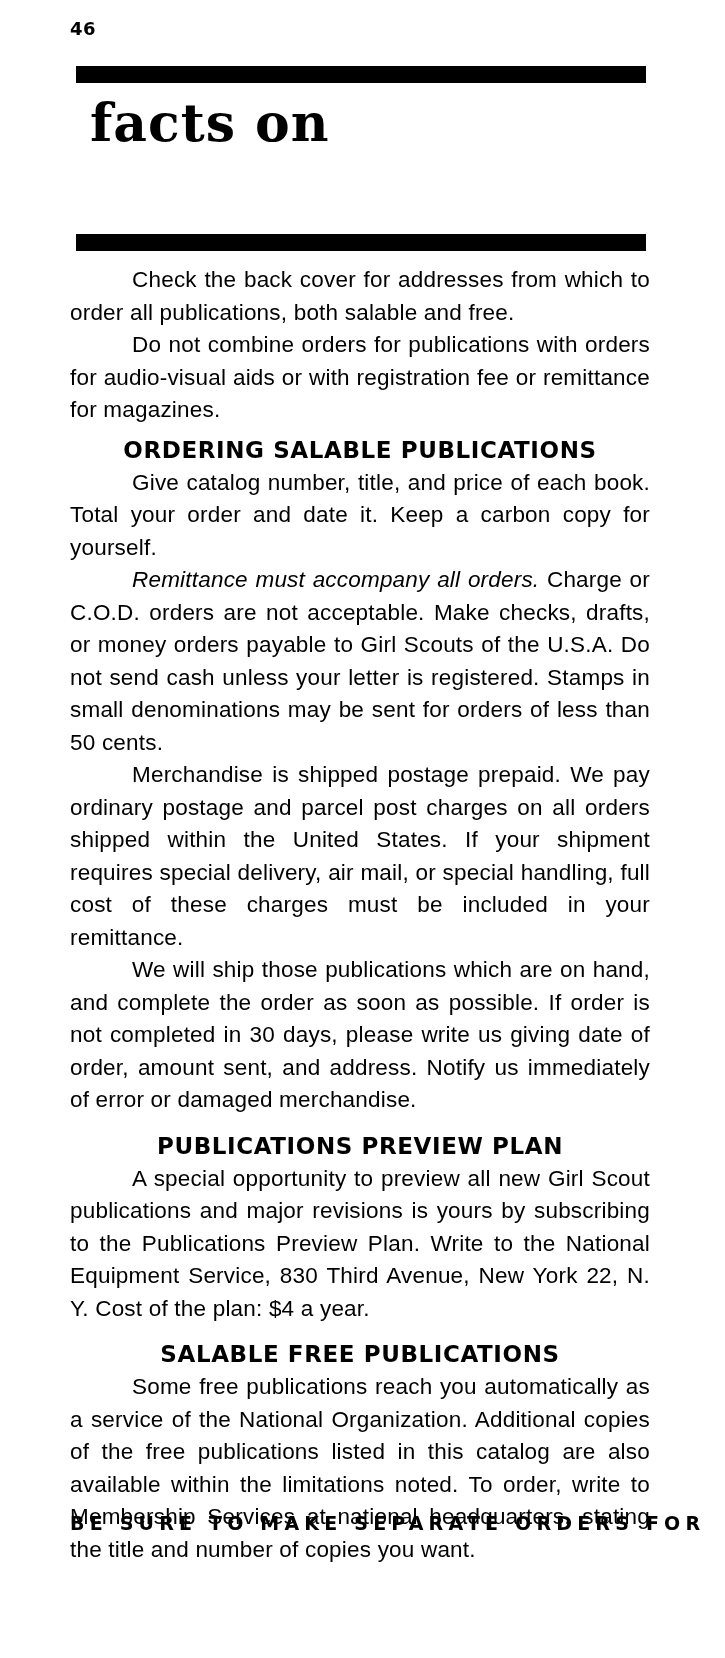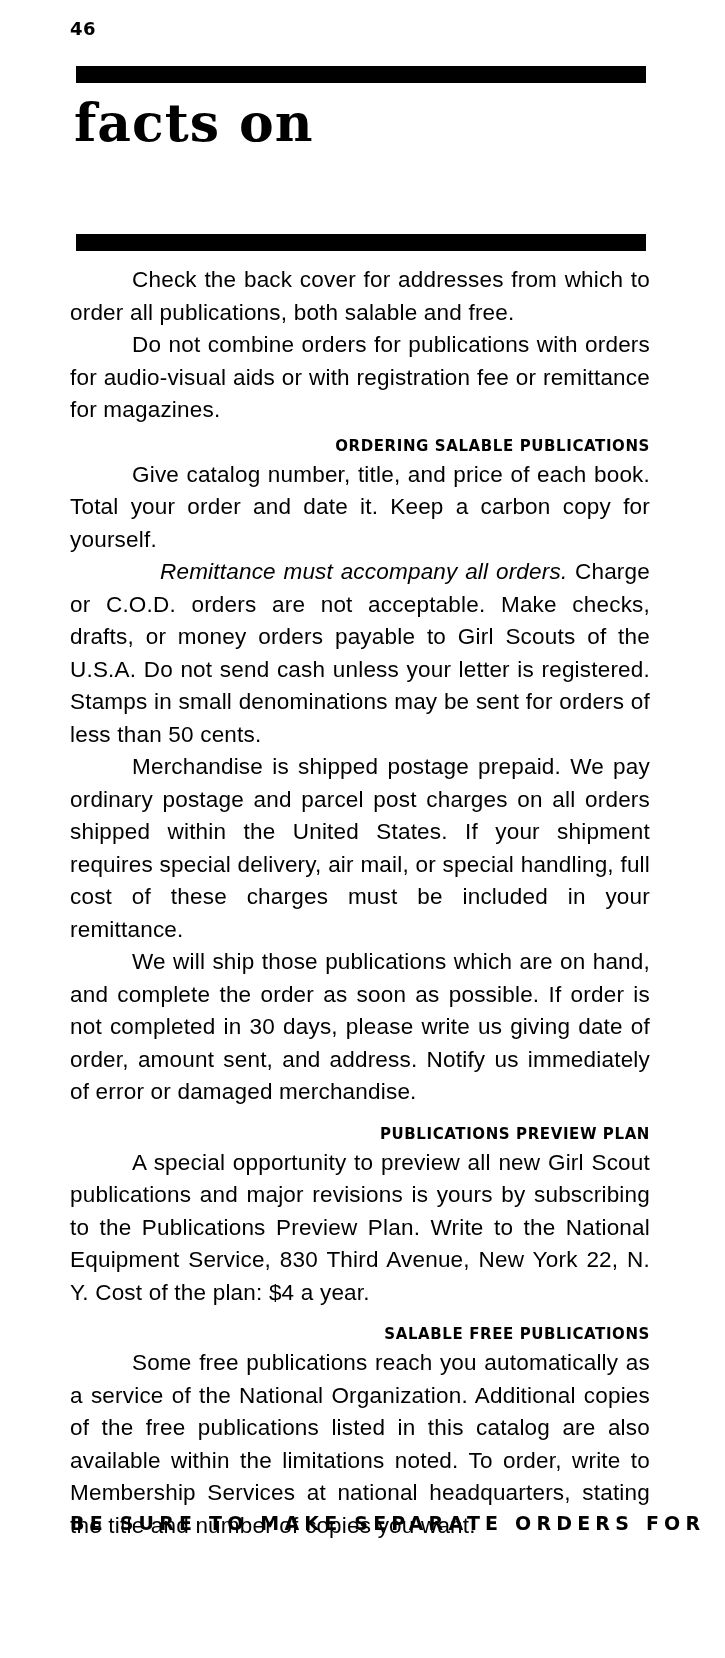--- a/index.html
+++ b/index.html
@@ -36,21 +36,21 @@
     left: 76px;
     width: 570px;
     height: 17px;
     background: #000000;
   }
   .rule-top { top: 66px; }
   .rule-bottom { top: 234px; }
 
   .title-block {
     position: absolute;
-    left: 74px;
+    left: 90px;
     top: 95px;
     width: 580px;
   }
   .title-line {
     font-family: "DejaVu Serif", serif;
     font-weight: bold;
     font-size: 52px;
     line-height: 55px;
     letter-spacing: 1px;
     white-space: nowrap;
@@ -67,29 +67,29 @@
     margin: 0 0 0 0;
     font-family: "Liberation Sans", sans-serif;
     font-size: 22.5px;
     line-height: 32.5px;
     text-align: justify;
     text-indent: 62px;
     letter-spacing: 0.2px;
     -webkit-hyphens: none;
     hyphens: none;
   }
-  p.para .ital { font-style: italic; margin-left: 28px; }
+  p.para .ital { font-style: italic; }
 
   h2.section-head {
     margin: 10px 0 4px 0;
     font-family: "DejaVu Sans", sans-serif;
     font-weight: bold;
-    font-size: 15px;
+    font-size: 23px;
     letter-spacing: 0.6px;
-    text-align: right;
+    text-align: center;
     text-indent: 0;
   }
   h2.section-head.sp-top { margin-top: 16px; }
 
   .footer-note {
     position: absolute;
     left: 70px;
     top: 1512px;
     width: 580px;
     font-family: "DejaVu Sans", sans-serif;

